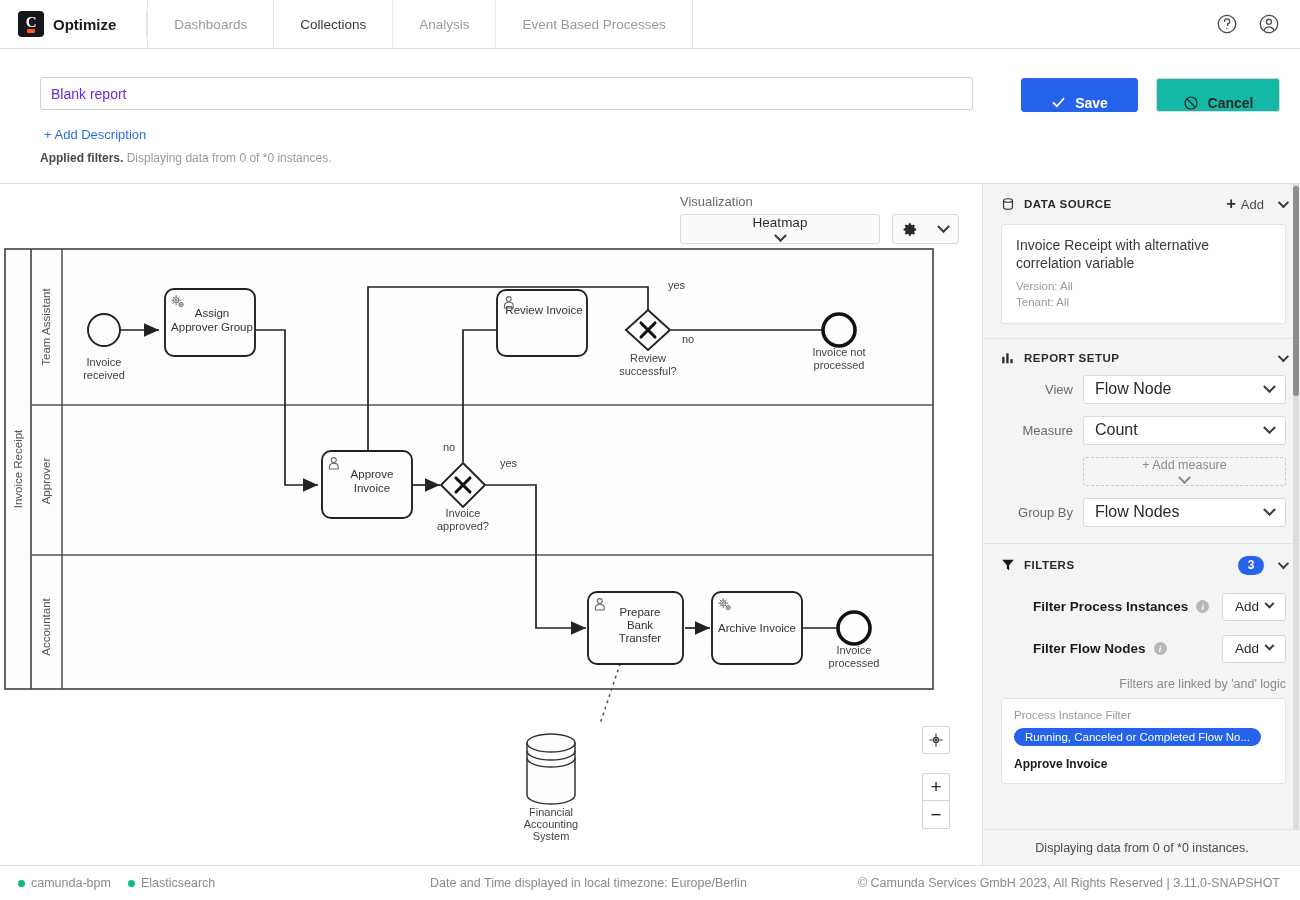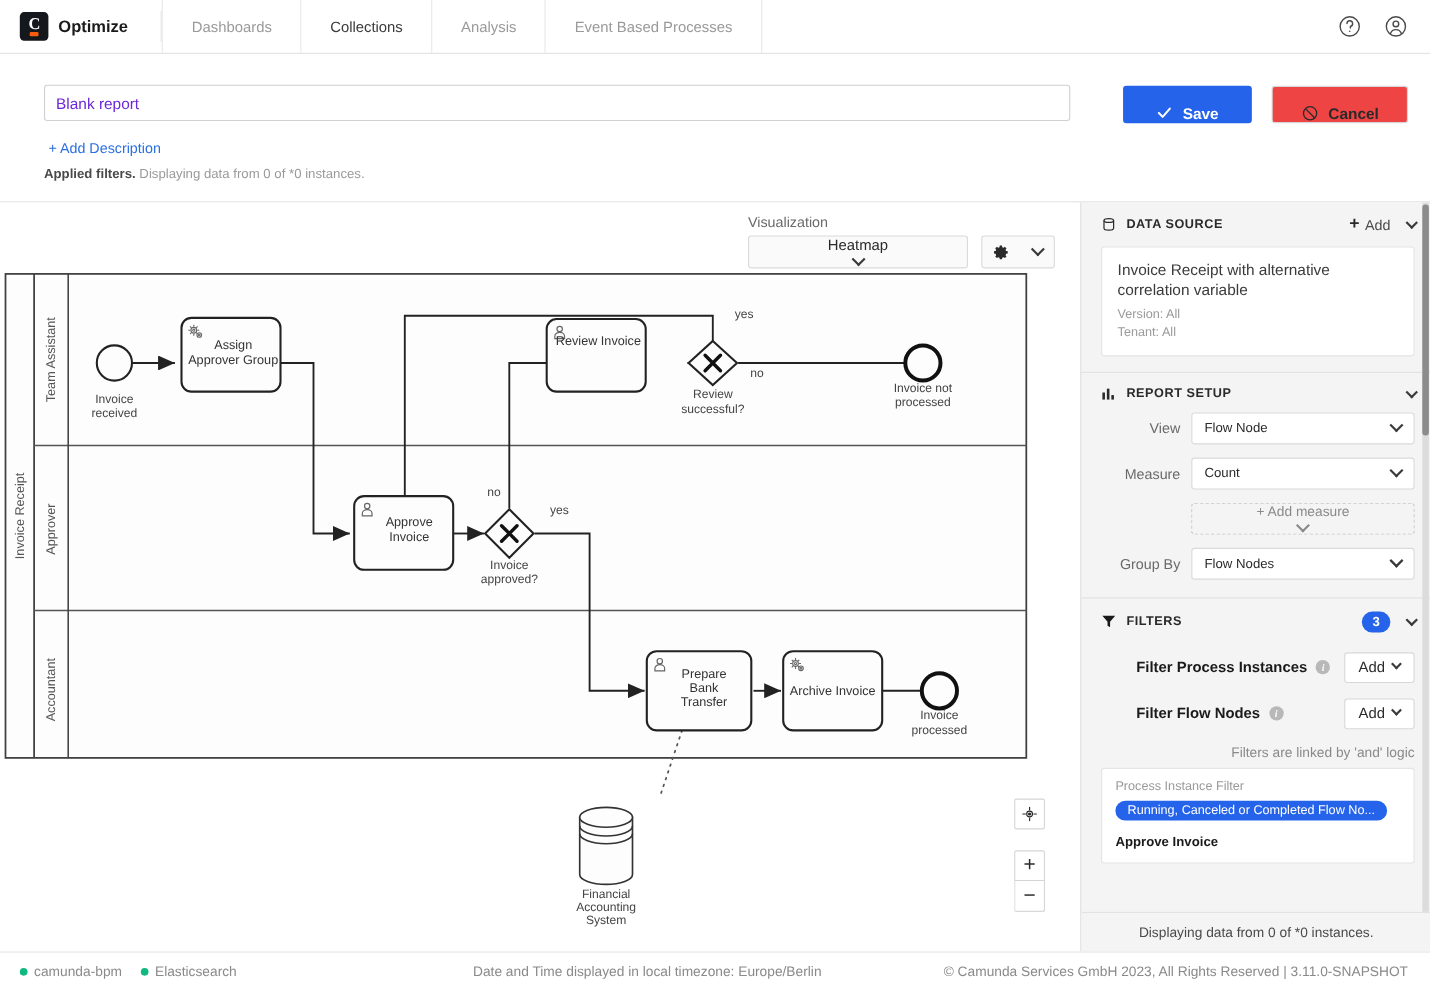--- a/index.html
+++ b/index.html
@@ -69,21 +69,21 @@
   .applied-filters b { color: #4a4a4a; font-weight: bold; }
   .applied-filters span { color: #9a9a9a; }
 
   .btn-row { position: absolute; right: 20px; top: 29px; display: flex; gap: 18px; }
   .btn {
     height: 34px; border-radius: 3px; display: flex; 
     justify-content: center; gap: 9px; font-size: 14px; font-weight: bold;
     cursor: pointer; padding: 16px 22px;
   }
   .btn-save { background: #2563eb; color: #fff; border: 1px solid #2563eb; width: 117px; }
-  .btn-cancel { background: #ef4444; color: #2a2a2a; border: 1px solid #d8d8d8; width: 124px; }
+  .btn-cancel { background: #14b8a6; color: #2a2a2a; border: 1px solid #d8d8d8; width: 124px; }
 
   .upd-preview {
     position: absolute; right: 41px; top: 152px; display: flex; align-items: center; gap: 12px;
   }
   .upd-preview .lbl { font-size: 14px; color: #2a2a2a; }
   .toggle {
     width: 33px; height: 17px; background: #2563eb; border-radius: 9px;
     position: relative; cursor: pointer;
   }
   .toggle .knob {
@@ -142,21 +142,21 @@
     padding: 12px 14px 13px 14px;
   }
   .ds-name { font-size: 14px; color: #3a3a3a; line-height: 1.25; }
   .ds-meta { font-size: 11.5px; color: #9a9a9a; margin-top: 7px; line-height: 1.3; }
 
   .setup-row { display: flex; align-items: center; margin: 0 14px 12px 18px; gap: 10px; }
   .setup-lbl { font-size: 13px; color: #6a6a6a; width: 72px; text-align: right; }
   .setup-sel {
     flex: 1; height: 29px; border: 1px solid #dadada; border-radius: 3px; background: #fff;
     display: flex; align-items: center; justify-content: space-between; padding: 0 11px;
-    font-size: 12px; color: #2a2a2a; cursor: pointer;
+    font-size: 16px; color: #2a2a2a; cursor: pointer;
   }
   .setup-sel.dashed { border: 1px dashed #c8c8c8; background: transparent; color: #8a8a8a; font-size: 12.5px; flex-direction: column; }
 
   .badge-count {
     background: #2563eb; color: #fff; font-size: 12px; font-weight: bold;
     width: 26px; height: 19px; border-radius: 10px; display: flex;
     align-items: center; justify-content: center;
   }
   .filter-row { display: flex; align-items: center; margin: 8px 14px 0 18px; }
   .filter-lbl { font-size: 13.5px; color: #1a1a1a; font-weight: bold; display: flex; align-items: center; gap: 8px; padding-left: 32px; }

